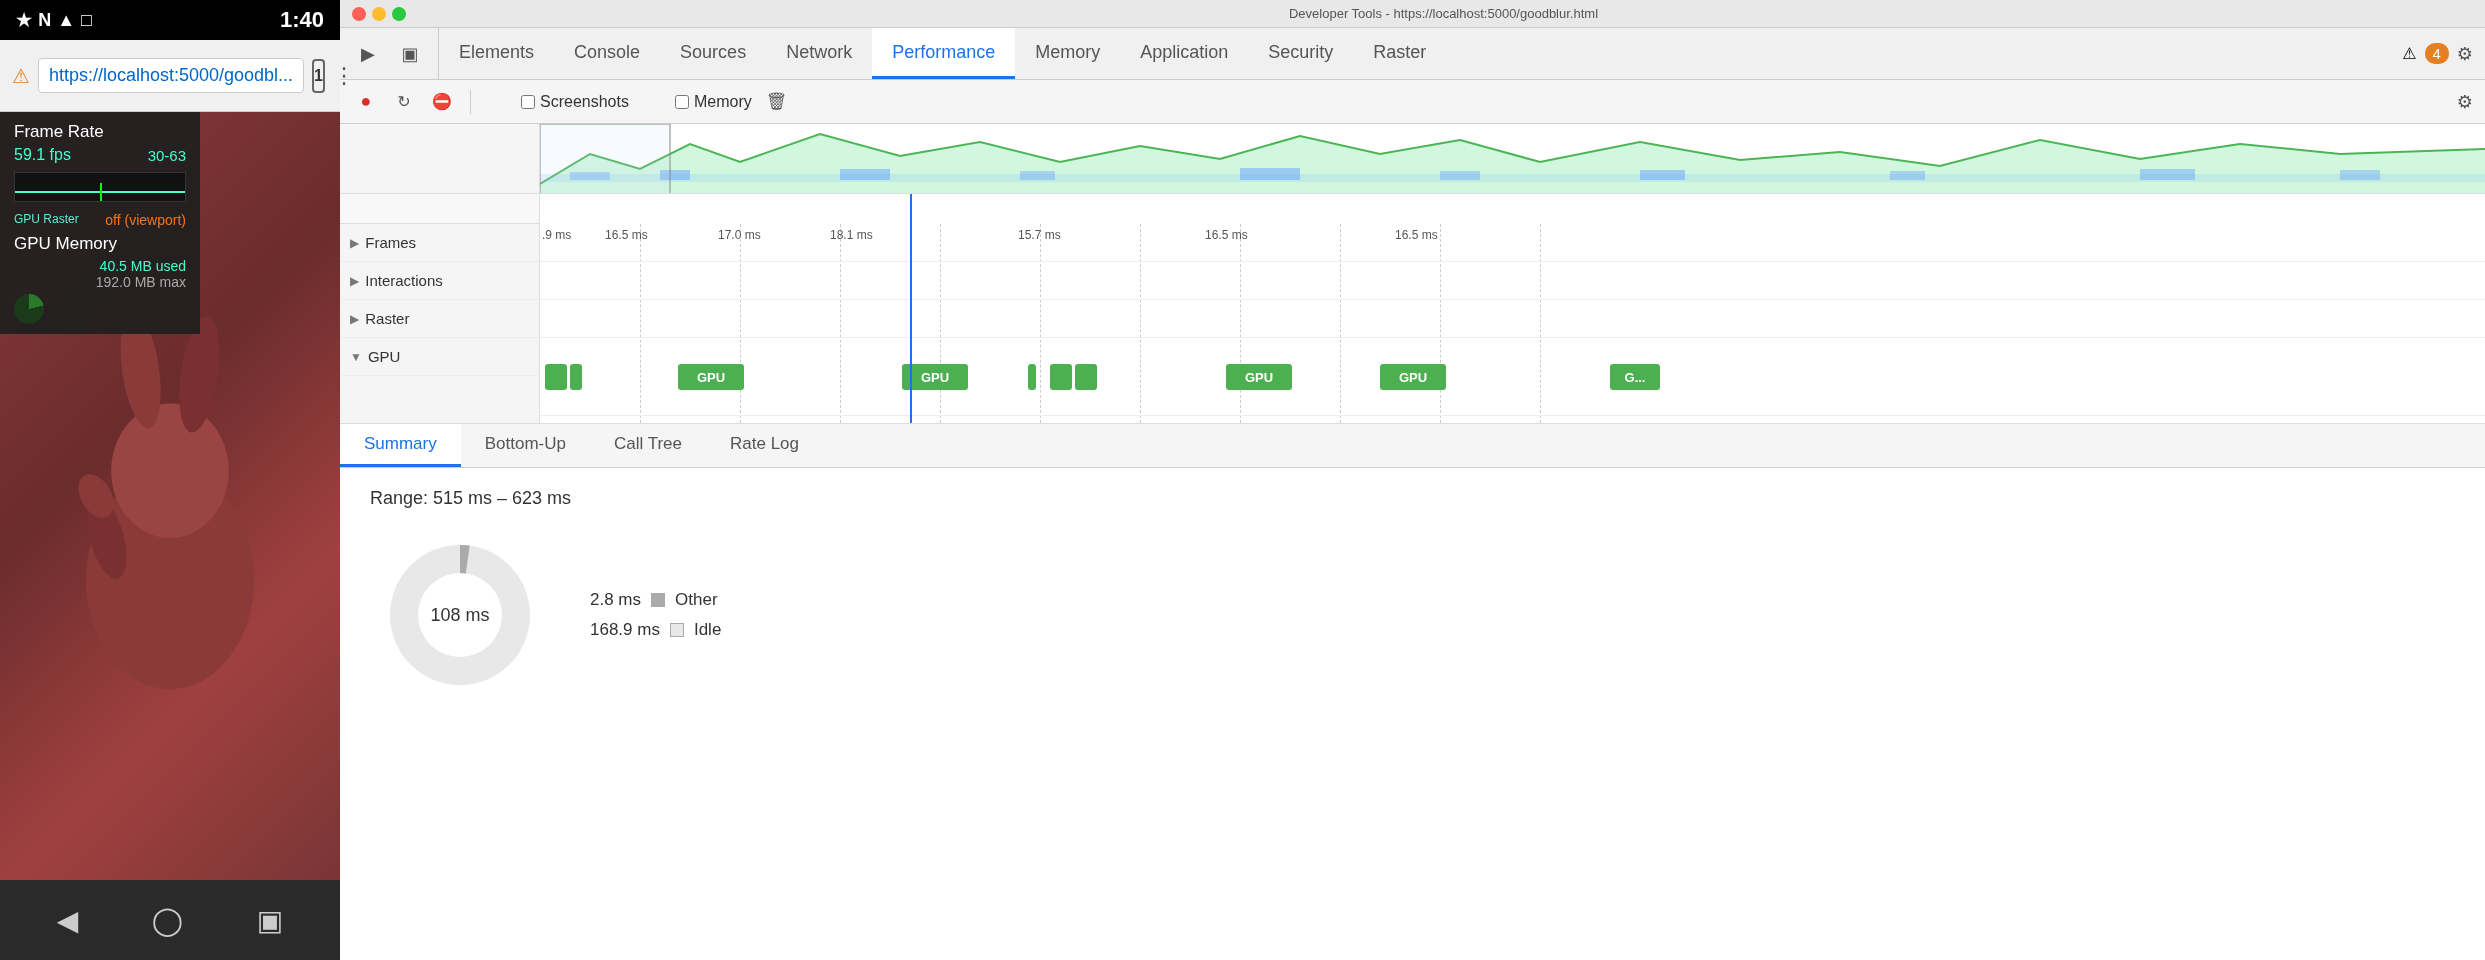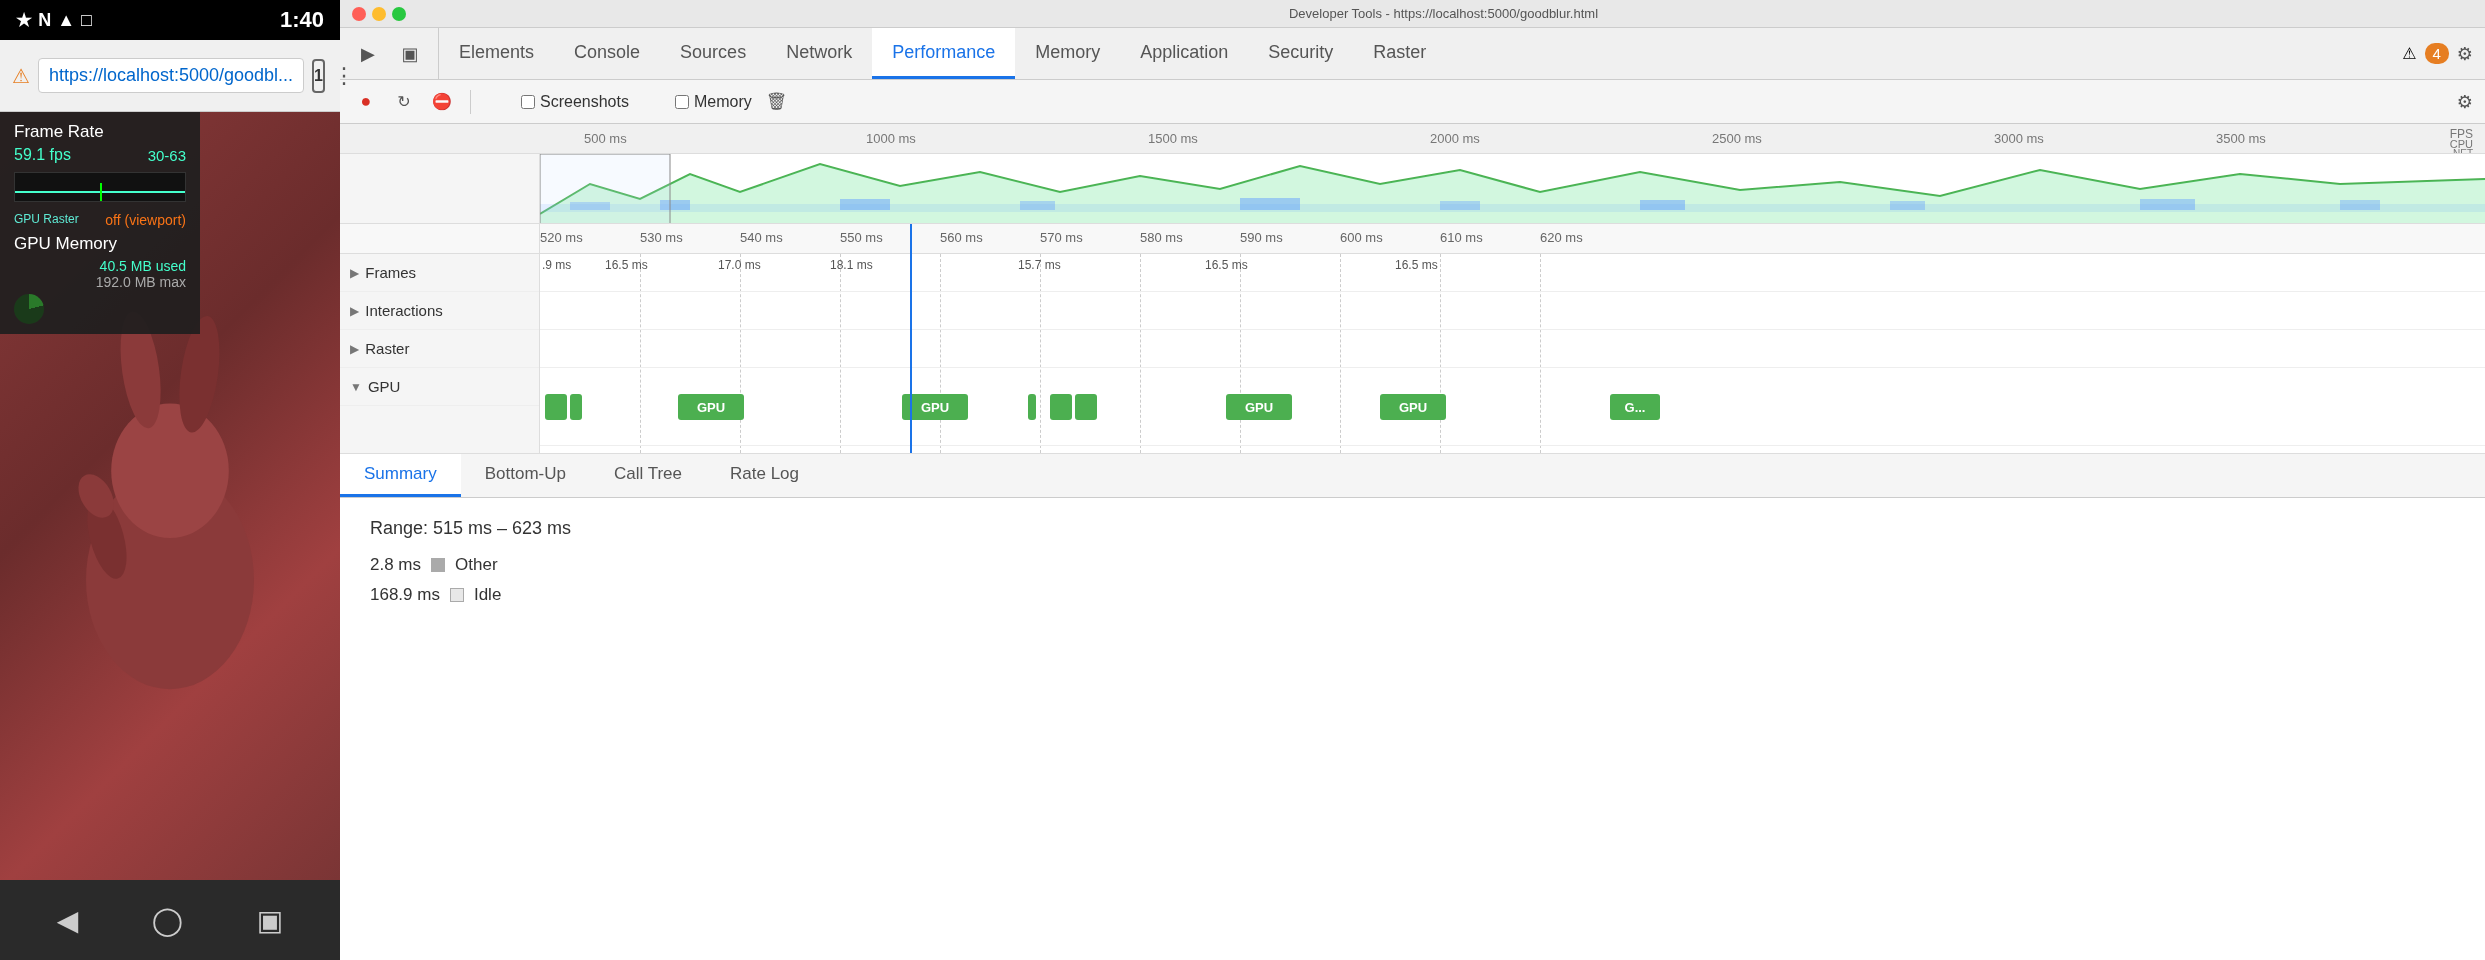--- a/index.html
+++ b/index.html
@@ -566,32 +566,20 @@
       <span>Screenshots</span>
     </label>
     <label class="checkbox-label">
       <input type="checkbox" style="">
       <span>Memory</span>
     </label>
     <span class="trash-btn">🗑</span>
     <span class="settings-btn">⚙</span>
   </div>
 
-  <div class="timeline-ruler" style="position:relative; height:30px; background:#f0f0f0; border-bottom:1px solid #ddd; padding-left:200px;">
-    <span class="ruler-tick" style="left:244px;">500 ms</span>
-    <span class="ruler-tick" style="left:526px;">1000 ms</span>
-    <span class="ruler-tick" style="left:808px;">1500 ms</span>
-    <span class="ruler-tick" style="left:1090px;">2000 ms</span>
-    <span class="ruler-tick" style="left:1372px;">2500 ms</span>
-    <span class="ruler-tick" style="left:1654px;">3000 ms</span>
-    <span class="ruler-tick" style="left:1876px;">3500 ms</span>
-    <span style="position:absolute;right:12px;top:3px;font-size:12px;color:#777;">FPS</span>
-    <span style="position:absolute;right:12px;top:14px;font-size:11px;color:#777;">CPU</span>
-    <span style="position:absolute;right:12px;top:24px;font-size:10px;color:#777;">NET</span>
-  </div>
 
   <div class="overview-area">
     <div class="overview-left-pad"></div>
     <div class="overview-chart">
       <svg width="100%" height="100%">
 
         <polyline points="0,60 50,30 100,45 150,20 200,38 280,10 360,32 440,18 520,38 600,22 680,35 760,12 840,30 920,16 1000,38 1100,18 1200,36 1300,28 1400,42 1500,16 1600,35 1700,20 1800,30 1945,25" fill="none" stroke="#4CAF50" stroke-width="2"></polyline>
         <polyline points="0,60 50,30 100,45 150,20 200,38 280,10 360,32 440,18 520,38 600,22 680,35 760,12 840,30 920,16 1000,38 1100,18 1200,36 1300,28 1400,42 1500,16 1600,35 1700,20 1800,30 1945,25 1945,70 0,70" fill="rgba(74,222,128,0.25)" stroke="none"></polyline>
 
         <rect x="0" y="50" width="1945" height="8" fill="rgba(100,160,255,0.15)"></rect>
@@ -633,33 +621,20 @@
       </div>
 
       <div class="tl-label-row expanded">
         <span class="expand-arrow">▼</span>
         <span>GPU</span>
       </div>
     </div>
 
     <div class="timeline-tracks" style="position:relative;">
 
-      <div style="position:absolute;top:0;left:0;right:0;height:30px;background:#f8f8f8;border-bottom:1px solid #ddd;z-index:2;">
-        <span style="position:absolute;left:0px;top:6px;font-size:13px;color:#666;">520 ms</span>
-        <span style="position:absolute;left:100px;top:6px;font-size:13px;color:#666;">530 ms</span>
-        <span style="position:absolute;left:200px;top:6px;font-size:13px;color:#666;">540 ms</span>
-        <span style="position:absolute;left:300px;top:6px;font-size:13px;color:#666;">550 ms</span>
-        <span style="position:absolute;left:400px;top:6px;font-size:13px;color:#666;">560 ms</span>
-        <span style="position:absolute;left:500px;top:6px;font-size:13px;color:#666;">570 ms</span>
-        <span style="position:absolute;left:600px;top:6px;font-size:13px;color:#666;">580 ms</span>
-        <span style="position:absolute;left:700px;top:6px;font-size:13px;color:#666;">590 ms</span>
-        <span style="position:absolute;left:800px;top:6px;font-size:13px;color:#666;">600 ms</span>
-        <span style="position:absolute;left:900px;top:6px;font-size:13px;color:#666;">610 ms</span>
-        <span style="position:absolute;left:1000px;top:6px;font-size:13px;color:#666;">620 ms</span>
-      </div>
 
       <div class="dash-line" style="left:100px;top:30px;"></div>
       <div class="dash-line" style="left:200px;top:30px;"></div>
       <div class="dash-line" style="left:300px;top:30px;"></div>
       <div class="dash-line" style="left:400px;top:30px;"></div>
       <div class="dash-line" style="left:500px;top:30px;"></div>
       <div class="dash-line" style="left:600px;top:30px;"></div>
       <div class="dash-line" style="left:700px;top:30px;"></div>
       <div class="dash-line" style="left:800px;top:30px;"></div>
       <div class="dash-line" style="left:900px;top:30px;"></div>
@@ -716,20 +691,31 @@
         <span>Call Tree</span>
       </div>
       <div class="bt-tab">
         <span>Rate Log</span>
       </div>
     </div>
     <div class="bottom-content">
       <div class="bottom-full-col">
         <div class="range-info">Range: 515 ms – 623 ms</div>
         <div class="pie-area">
+          <div class="pie-chart-container">
+            <svg class="pie-svg" viewBox="0 0 180 180">
+
+              <circle cx="90" cy="90" r="70" fill="#e8e8e8"></circle>
+
+              <path d="M90,90 L90,20 A70,70 0 0,1 99.7,20.5 Z" fill="#aaa"></path>
+
+              <circle cx="90" cy="90" r="42" fill="white"></circle>
+            </svg>
+            <div class="pie-center-label">108 ms</div>
+          </div>
           <div class="pie-legend">
             <div class="legend-item">
               <span>2.8 ms</span>
               <div class="legend-box" style="background:#aaa;"></div>
               <span>Other</span>
             </div>
             <div class="legend-item">
               <span>168.9 ms</span>
               <div class="legend-box" style="background:#e8e8e8;"></div>
               <span>Idle</span>

